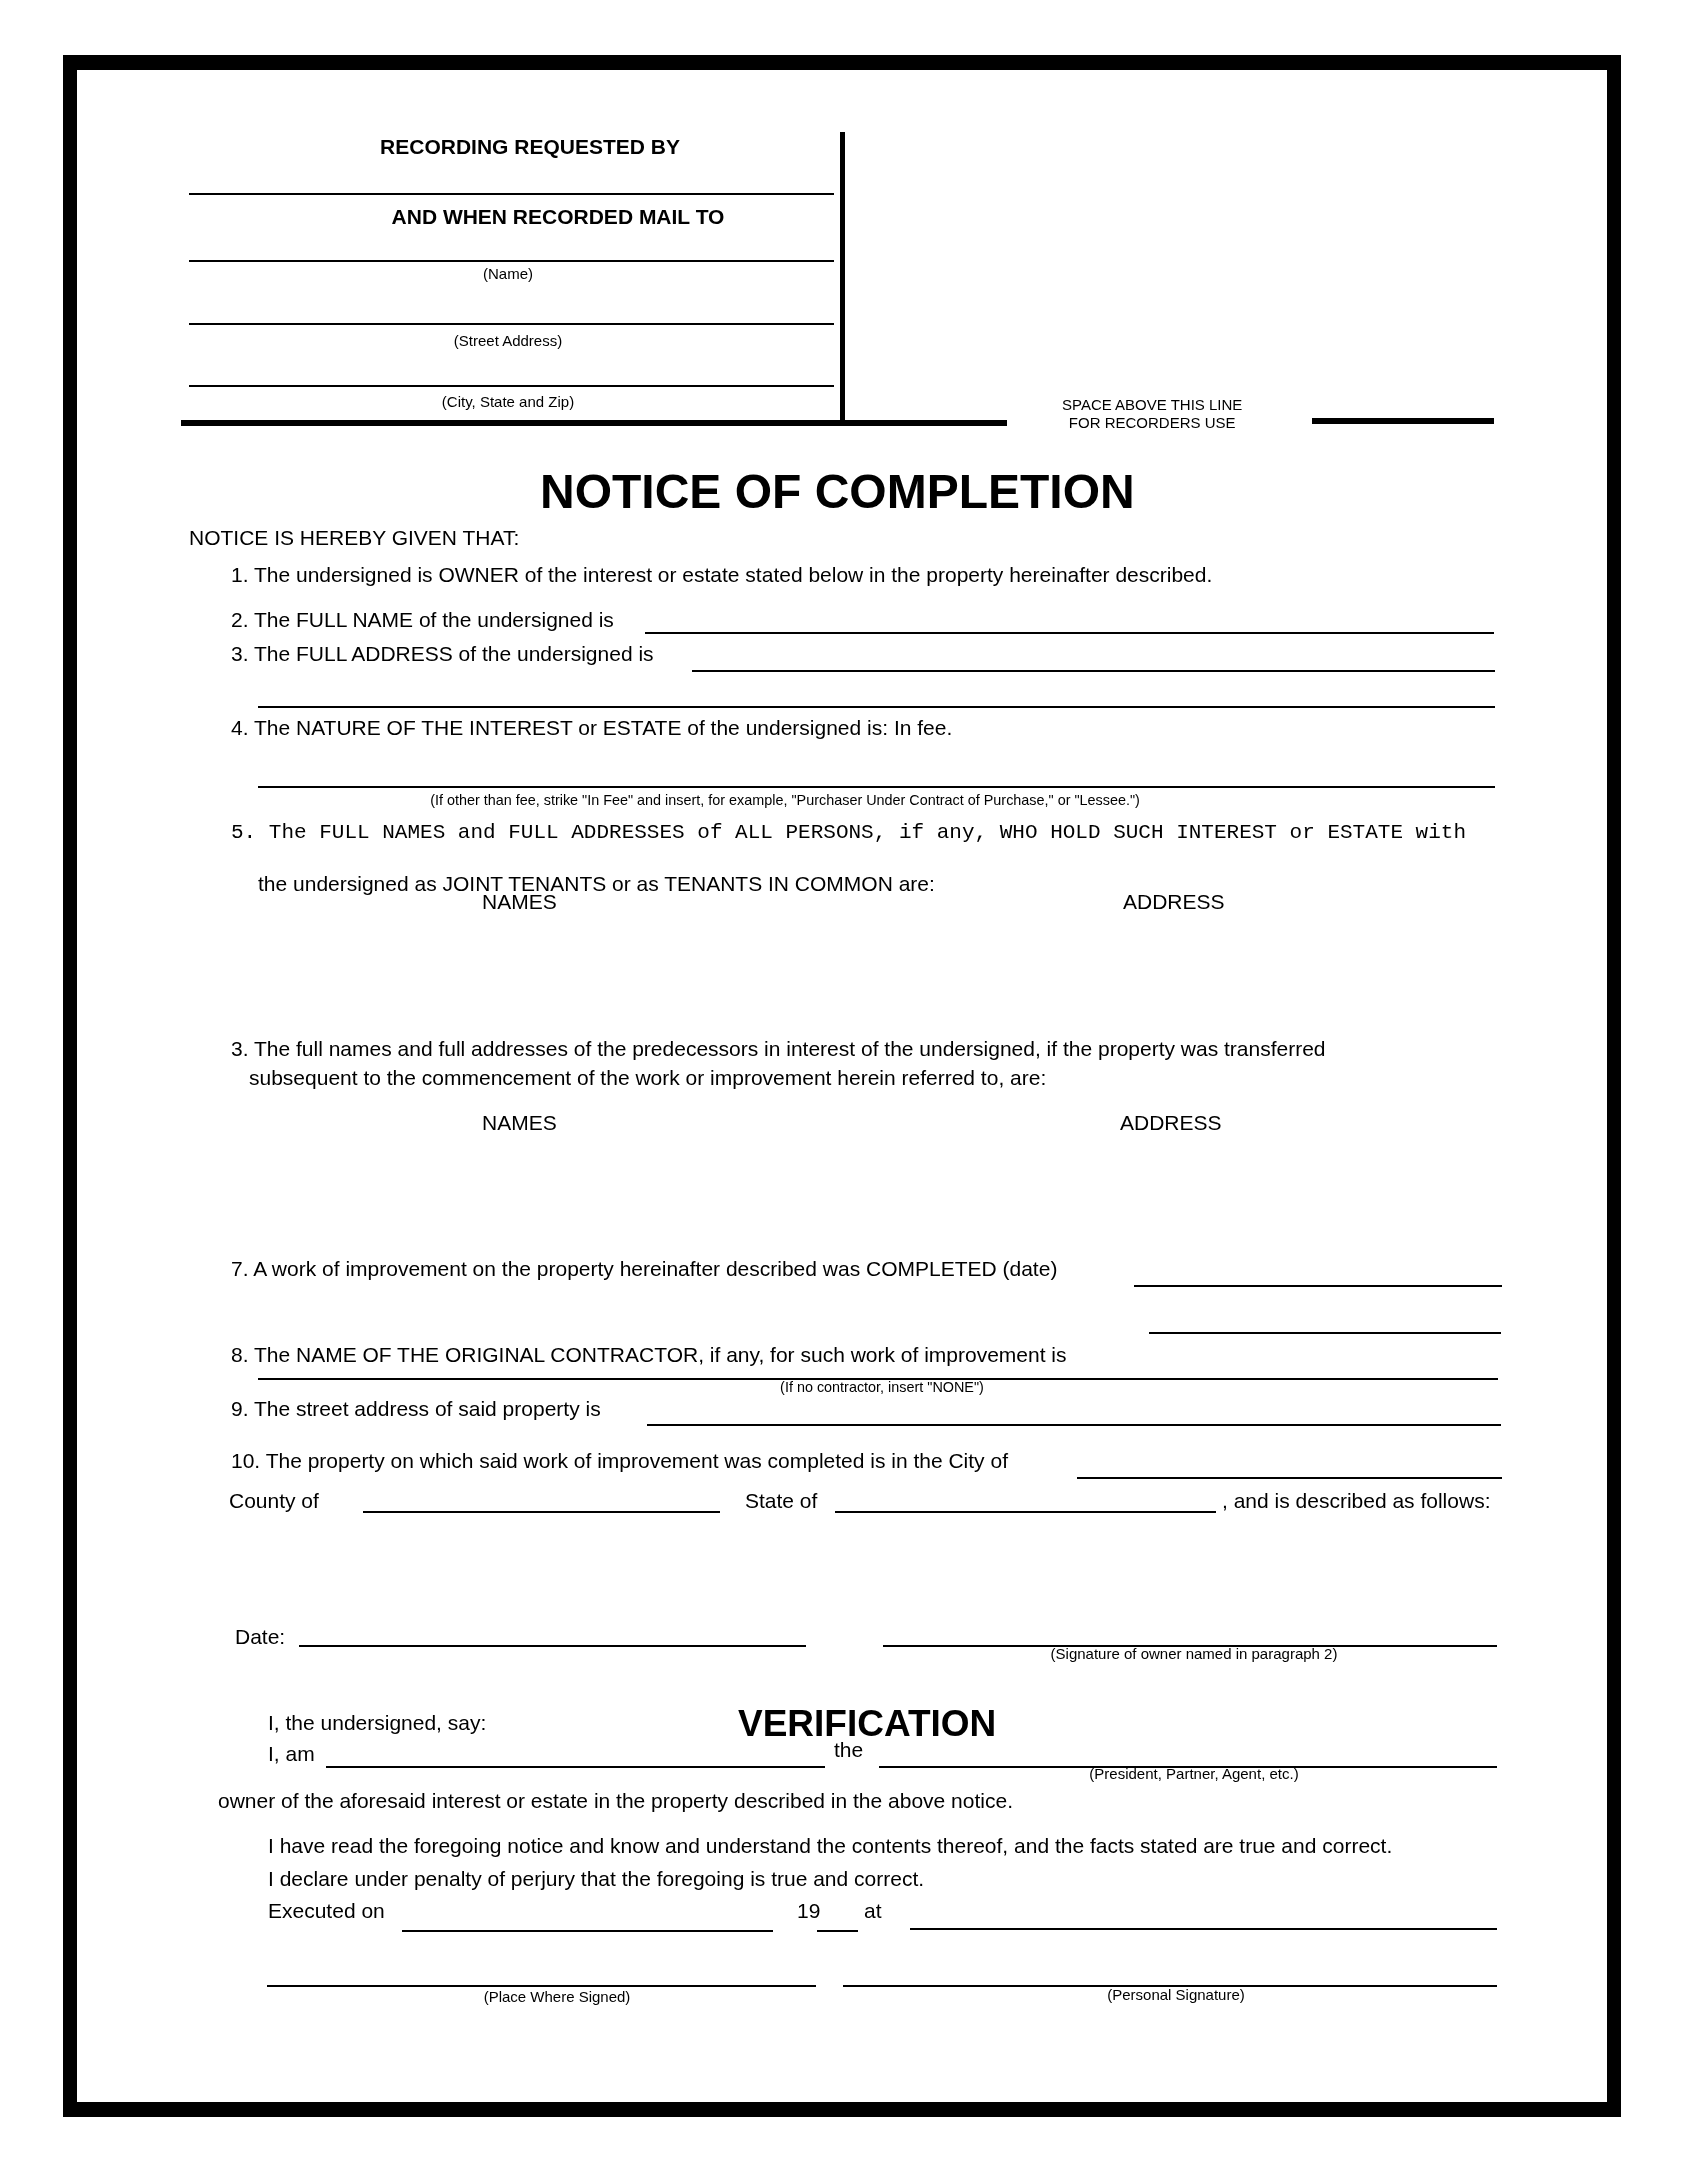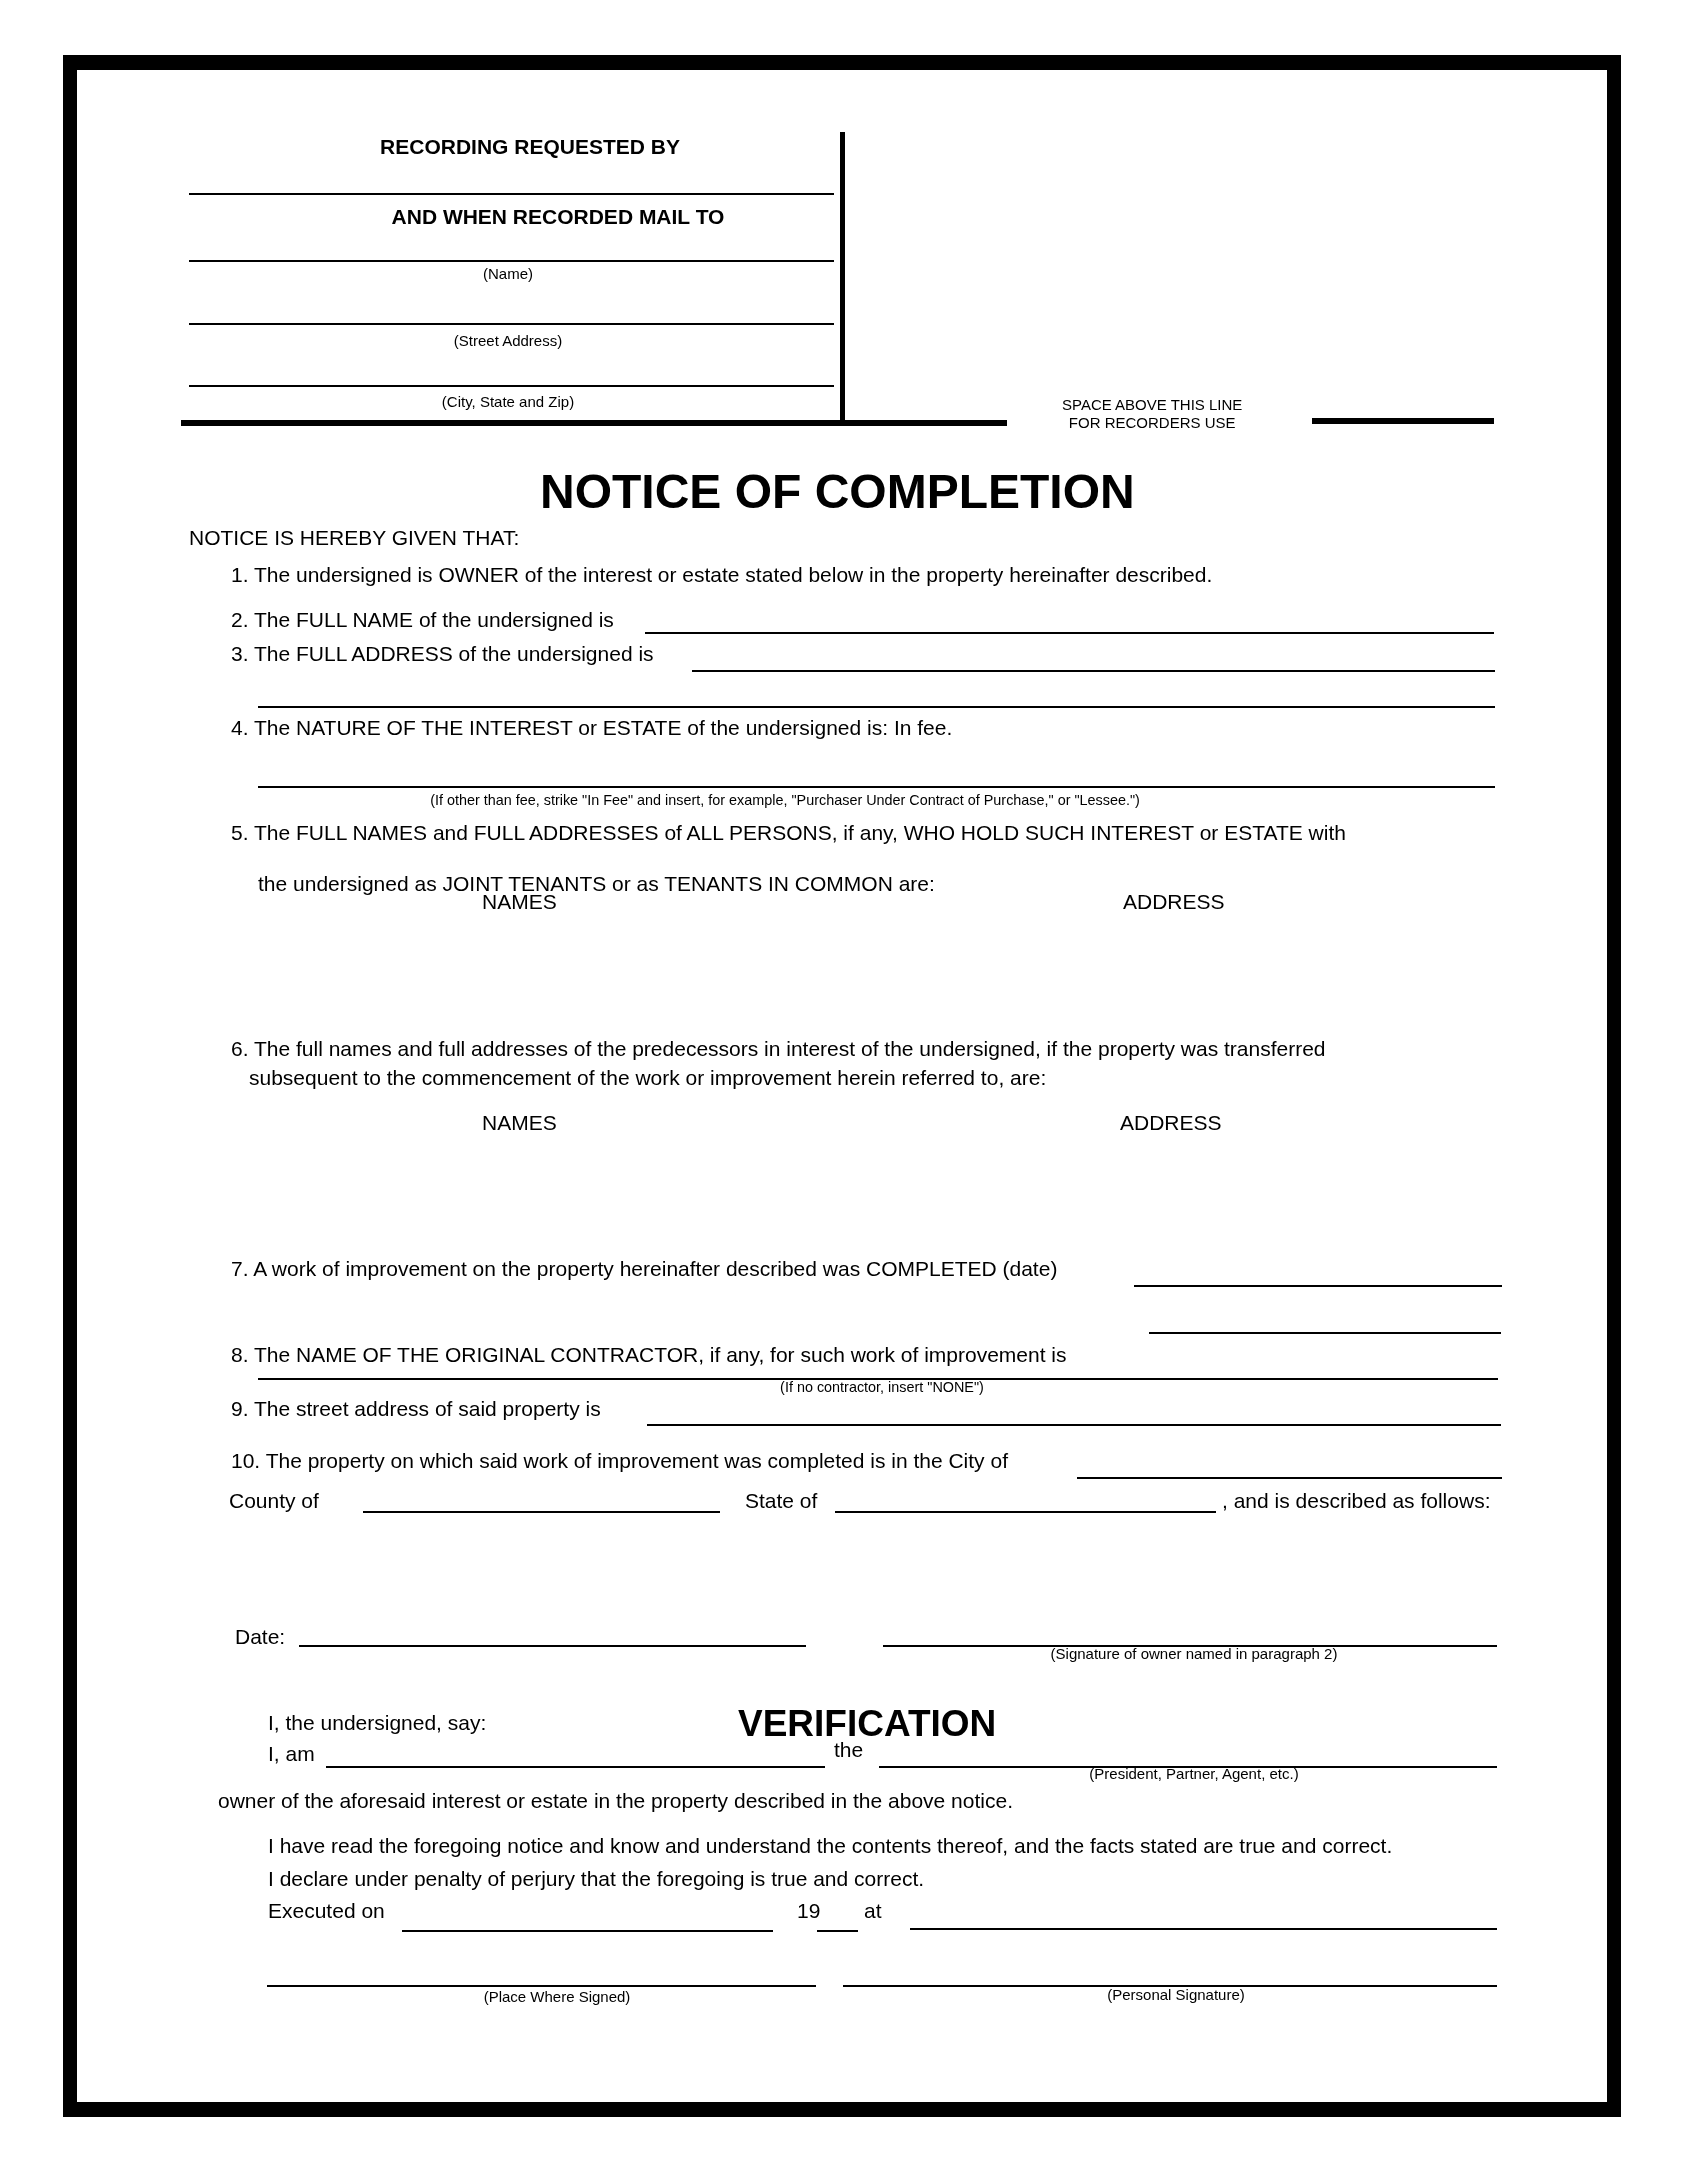--- a/index.html
+++ b/index.html
@@ -46,26 +46,26 @@
 <div class="abs body" style="left:231px; top:563px;">1. The undersigned is OWNER of the interest or estate stated below in the property hereinafter described.</div>
 <div class="abs body" style="left:231px; top:608px;">2. The FULL NAME of the undersigned is</div>
 <div class="field" style="left:645px; top:632px; width:849px;"></div>
 <div class="abs body" style="left:231px; top:642px;">3. The FULL ADDRESS of the undersigned is</div>
 <div class="field" style="left:692px; top:670px; width:803px;"></div>
 <div class="field" style="left:258px; top:706px; width:1237px;"></div>
 <div class="abs body" style="left:231px; top:716px;">4. The NATURE OF THE INTEREST or ESTATE of the undersigned is: In fee.</div>
 <div class="field" style="left:258px; top:786px; width:1237px;"></div>
 <div class="abs center" style="left:785px; top:792px; font-size:14.4px;">(If other than fee, strike "In Fee" and insert, for example, "Purchaser Under Contract of Purchase," or "Lessee.")</div>
 
-<div class="abs body" style="left:231px; top:821px;">5. The FULL NAMES and FULL ADDRESSES of ALL PERSONS, if any, WHO HOLD SUCH INTEREST or ESTATE with</div>
+<div class="abs body" style="left:231px; top:821px;font-family:Liberation Mono, monospace;">5. The FULL NAMES and FULL ADDRESSES of ALL PERSONS, if any, WHO HOLD SUCH INTEREST or ESTATE with</div>
 <div class="abs body" style="left:258px; top:872px;">the undersigned as JOINT TENANTS or as TENANTS IN COMMON are:</div>
 <div class="abs body" style="left:482px; top:890px;">NAMES</div>
 <div class="abs body" style="left:1123px; top:890px;">ADDRESS</div>
 
-<div class="abs body" style="left:231px; top:1037px;">6. The full names and full addresses of the predecessors in interest of the undersigned, if the property was transferred</div>
+<div class="abs body" style="left:231px; top:1037px;">3. The full names and full addresses of the predecessors in interest of the undersigned, if the property was transferred</div>
 <div class="abs body" style="left:249px; top:1066px;">subsequent to the commencement of the work or improvement herein referred to, are:</div>
 <div class="abs body" style="left:482px; top:1111px;">NAMES</div>
 <div class="abs body" style="left:1120px; top:1111px;">ADDRESS</div>
 
 <div class="abs body" style="left:231px; top:1257px;">7. A work of improvement on the property hereinafter described was COMPLETED (date)</div>
 <div class="field" style="left:1134px; top:1285px; width:368px;"></div>
 <div class="abs body" style="left:231px; top:1307px;margin-top:36px;">8. The NAME OF THE ORIGINAL CONTRACTOR, if any, for such work of improvement is</div>
 <div class="field" style="left:1149px; top:1332px; width:352px;"></div>
 <div class="field" style="left:258px; top:1378px; width:1240px;"></div>
 <div class="abs center" style="left:882px; top:1379px; font-size:14.4px;">(If no contractor, insert "NONE")</div>

